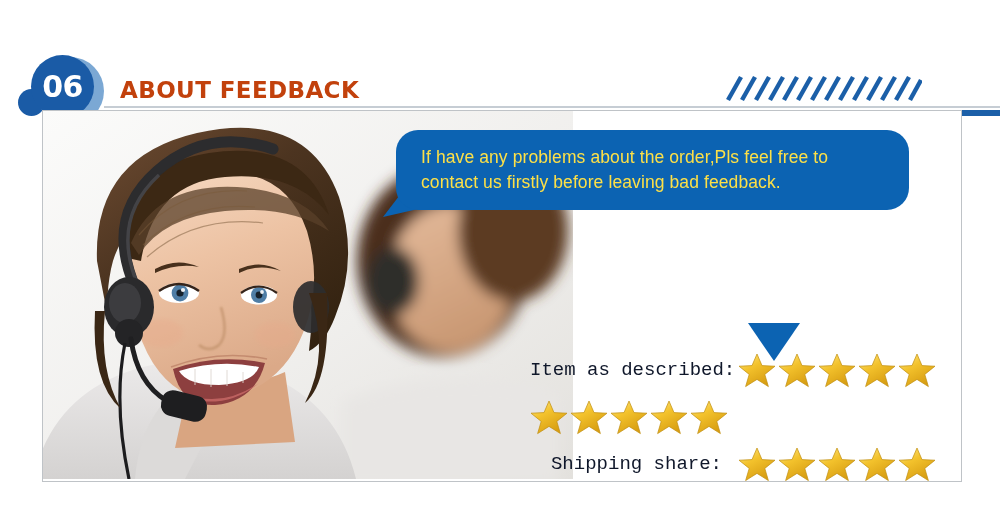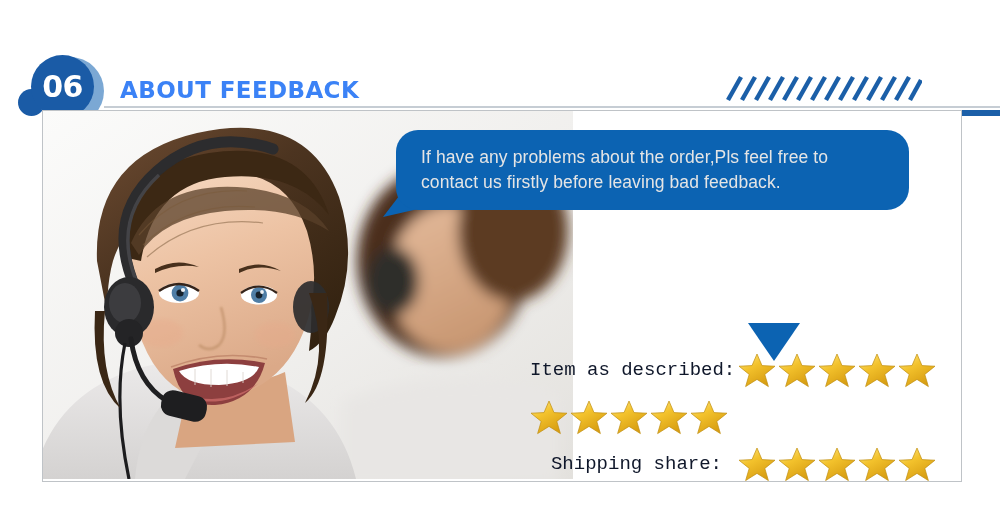--- a/index.html
+++ b/index.html
@@ -49,21 +49,21 @@
     color: #ffffff;
     font-size: 30px;
     font-weight: bold;
     letter-spacing: -0.5px;
     line-height: 1;
     font-family: "DejaVu Sans", sans-serif;
   }
   .header-title {
     position: absolute;
     left: 120px; top: 33px;
-    color: #3b82f6;
+    color: #c2410c;
     font-size: 23px;
     font-weight: bold;
     letter-spacing: 0.4px;
     font-family: "DejaVu Sans", sans-serif;
     white-space: nowrap;
   }
   .rule-light {
     position: absolute;
     left: 104px; top: 62px;
     width: 896px; height: 2px;
@@ -100,21 +100,21 @@
     width: 530px; height: 368px;
     overflow: hidden;
     background: #f2f2f0;
   }
   .photo svg { display: block; }
 
   
   .bubble {
     position: absolute;
     background: #0c63b2;
-    color: #e5e5e5;
+    color: #fde047;
     border-radius: 22px;
     box-sizing: border-box;
     font-family: "Liberation Sans", sans-serif;
   }
   .bubble p {
     margin: 0;
     font-size: 17.5px;
     line-height: 25px;
     letter-spacing: 0.1px;
   }

